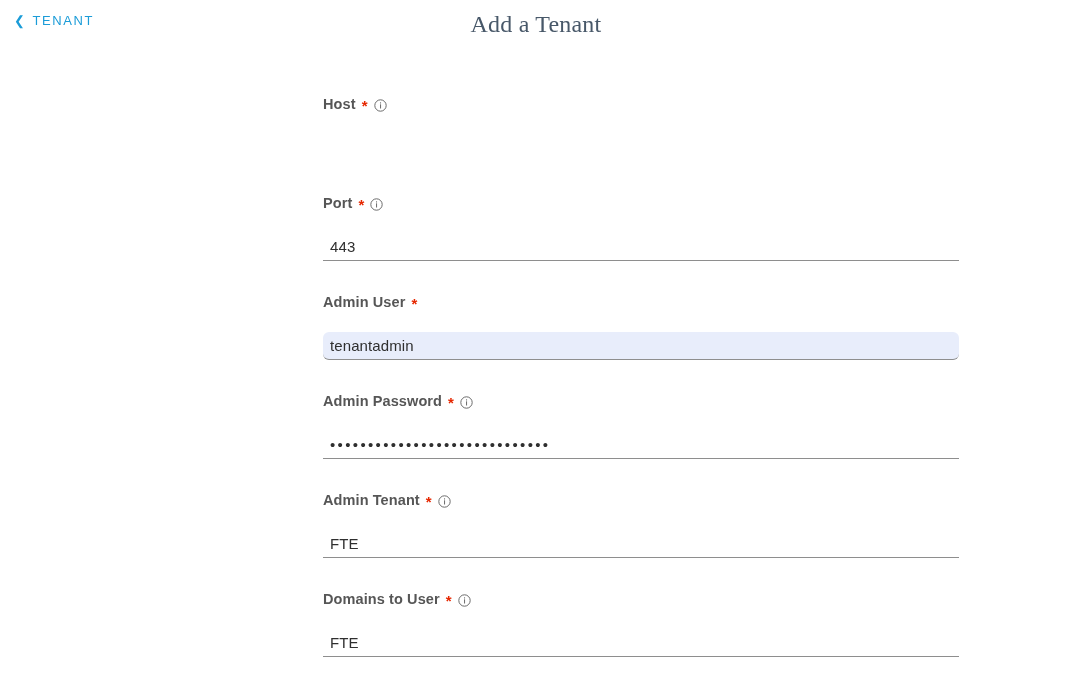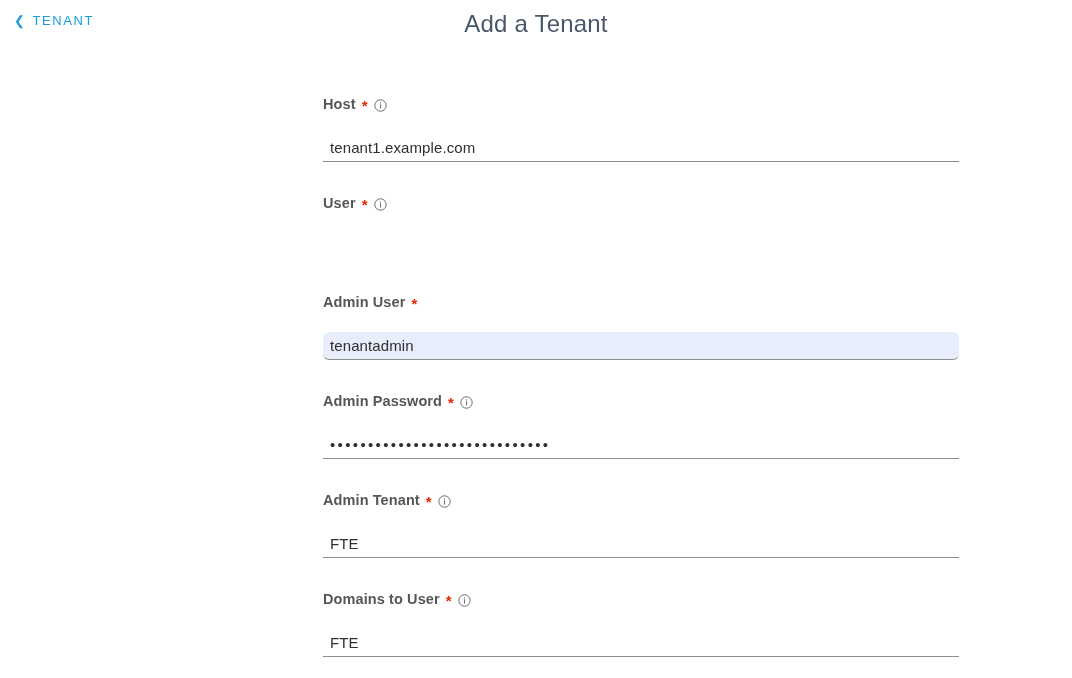--- a/index.html
+++ b/index.html
@@ -51,20 +51,21 @@
     position: absolute;
     left: 0;
     right: 0;
     top: 9px;
     text-align: center;
     font-size: 24px;
     font-weight: 400;
     color: #485869;
     letter-spacing: 0.2px;
     line-height: 30px;
+    font-family: Liberation Serif, serif;
   }
 
   
   .form {
     position: absolute;
     left: 323px;
     top: 96px;
     width: 636px;
   }
   .field {
@@ -161,34 +162,34 @@
         <span class="label-text">Host</span>
         <span class="req-star">*</span>
         <span class="info-icon">
           <svg width="13" height="13" viewBox="0 0 13 13" aria-hidden="true">
             <circle cx="6.5" cy="6.5" r="5.7" fill="none" stroke="#6b6b6b" stroke-width="1"></circle>
             <rect x="6.05" y="5.3" width="1" height="4.2" fill="#6b6b6b"></rect>
             <rect x="6.05" y="3.3" width="1" height="1.2" fill="#6b6b6b"></rect>
           </svg>
         </span>
       </div>
-      <div class="field-input-wrap"><input class="field-input" type="text" value="tenant1.example.com" style=""></div>
-    </div>
-    <div class="field">
-      <div class="field-label">
-        <span class="label-text">User</span>
-        <span class="req-star">*</span>
-        <span class="info-icon">
-          <svg width="13" height="13" viewBox="0 0 13 13" aria-hidden="true">
-            <circle cx="6.5" cy="6.5" r="5.7" fill="none" stroke="#6b6b6b" stroke-width="1"></circle>
-            <rect x="6.05" y="5.3" width="1" height="4.2" fill="#6b6b6b"></rect>
-            <rect x="6.05" y="3.3" width="1" height="1.2" fill="#6b6b6b"></rect>
-          </svg>
-        </span>
-      </div>
+    </div>
+    <div class="field">
+      <div class="field-label">
+        <span class="label-text">Port</span>
+        <span class="req-star">*</span>
+        <span class="info-icon">
+          <svg width="13" height="13" viewBox="0 0 13 13" aria-hidden="true">
+            <circle cx="6.5" cy="6.5" r="5.7" fill="none" stroke="#6b6b6b" stroke-width="1"></circle>
+            <rect x="6.05" y="5.3" width="1" height="4.2" fill="#6b6b6b"></rect>
+            <rect x="6.05" y="3.3" width="1" height="1.2" fill="#6b6b6b"></rect>
+          </svg>
+        </span>
+      </div>
+      <div class="field-input-wrap"><input class="field-input" type="text" value="443" style=""></div>
     </div>
     <div class="field">
       <div class="field-label">
         <span class="label-text">Admin User</span>
         <span class="req-star">*</span>
       </div>
       <div class="field-input-wrap autofilled"><input class="field-input" type="text" value="tenantadmin" style=""></div>
     </div>
     <div class="field">
       <div class="field-label">

